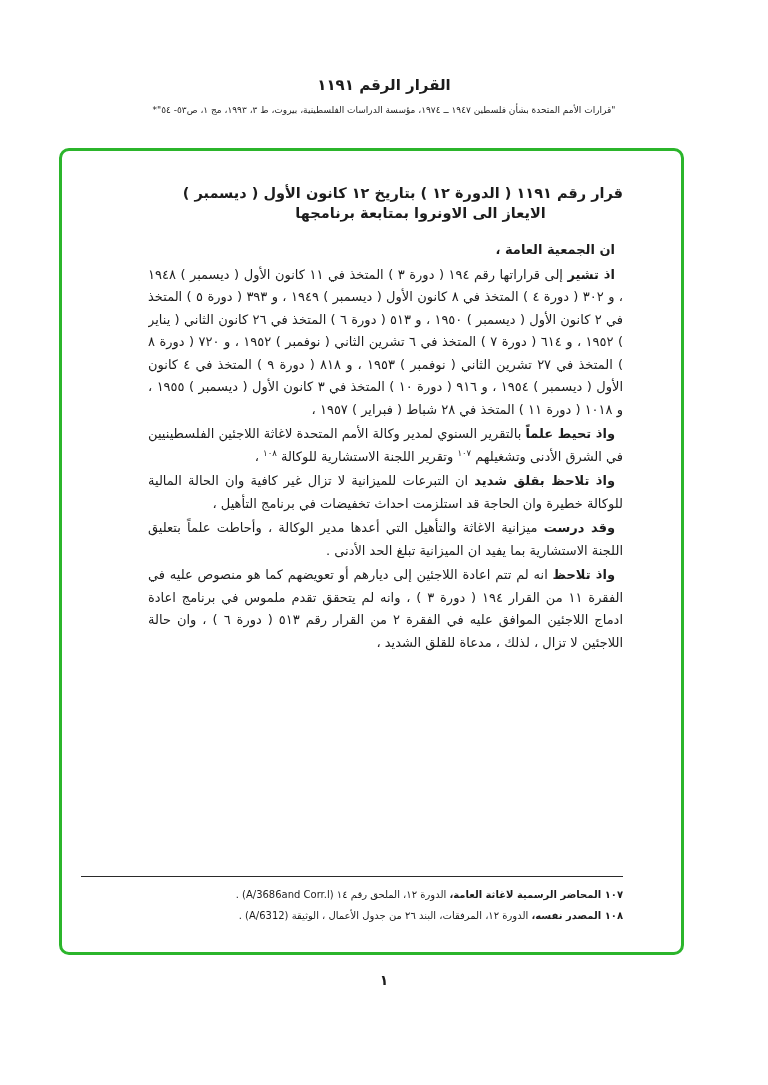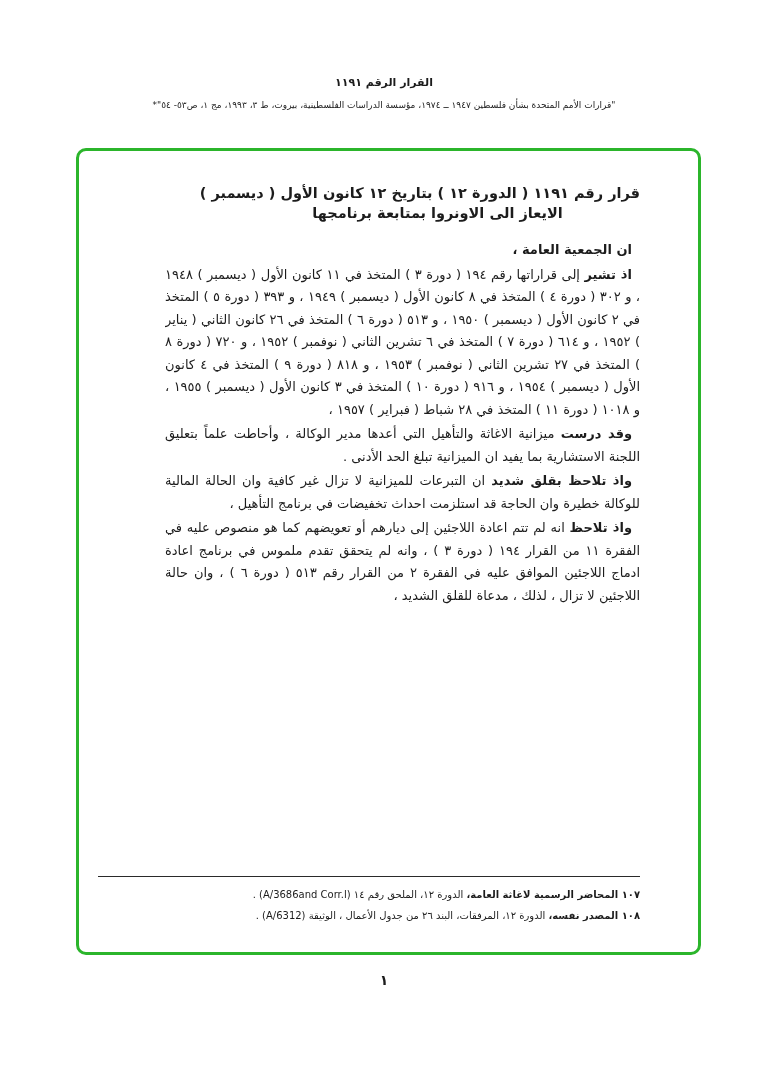--- a/index.html
+++ b/index.html
@@ -18,33 +18,33 @@
   }
   .header {
     position: absolute;
     top: 76px;
     left: 0;
     width: 100%;
     text-align: center;
     direction: rtl;
   }
   .doc-title {
-    font-size: 11px;
+    font-size: 15px;
     font-weight: bold;
     margin: 0;
   }
   .source-line {
     margin-top: 11px;
     font-size: 9px;
     color: #222222;
     white-space: nowrap;
   }
   .green-box {
     position: absolute;
-    left: 76px;
+    left: 59px;
     top: 148px;
     width: 625px;
     height: 807px;
     box-sizing: border-box;
     border: 3px solid #2bb52b;
     border-radius: 10px;
     padding: 30px 58px 16px 36px;
   }
   .doc-heading {
     direction: rtl;
@@ -135,22 +135,23 @@
 
     <div class="doc-heading" dir="rtl">
       <div class="heading-line1">قرار رقم ١١٩١ ( الدورة ١٢ ) بتاريخ ١٢ كانون الأول ( ديسمبر )</div>
     </div>
 
     <div class="doc-subheading" dir="rtl">الايعاز الى الاونروا بمتابعة برنامجها</div>
 
     <div class="doc-body" dir="rtl">
         <p><span class="bold">ان الجمعية العامة ،</span></p>
         <p><span class="bold">اذ تشير</span><span> إلى قراراتها رقم ١٩٤ ( دورة ٣ ) المتخذ في ١١ كانون الأول ( ديسمبر ) ١٩٤٨ ، و ٣٠٢ ( دورة ٤ ) المتخذ في ٨ كانون الأول ( ديسمبر ) ١٩٤٩ ، و ٣٩٣ ( دورة ٥ ) المتخذ في ٢ كانون الأول ( ديسمبر ) ١٩٥٠ ، و ٥١٣ ( دورة ٦ ) المتخذ في ٢٦ كانون الثاني ( يناير ) ١٩٥٢ ، و ٦١٤ ( دورة ٧ ) المتخذ في ٦ تشرين الثاني ( نوفمبر ) ١٩٥٢ ، و ٧٢٠ ( دورة ٨ ) المتخذ في ٢٧ تشرين الثاني ( نوفمبر ) ١٩٥٣ ، و ٨١٨ ( دورة ٩ ) المتخذ في ٤ كانون الأول ( ديسمبر ) ١٩٥٤ ، و ٩١٦ ( دورة ١٠ ) المتخذ في ٣ كانون الأول ( ديسمبر ) ١٩٥٥ ، و ١٠١٨ ( دورة ١١ ) المتخذ في ٢٨ شباط ( فبراير ) ١٩٥٧ ،</span></p>
+        <p><span class="bold">واذ تحيط علماً</span><span> بالتقرير السنوي لمدير وكالة الأمم المتحدة لاغاثة اللاجئين الفلسطينيين في الشرق الأدنى وتشغيلهم </span><span class="supref">١٠٧</span><span> وتقرير اللجنة الاستشارية للوكالة </span><span class="supref">١٠٨</span><span> ،</span></p>
+        <p><span class="bold">واذ تلاحظ بقلق شديد</span><span> ان التبرعات للميزانية لا تزال غير كافية وان الحالة المالية للوكالة خطيرة وان الحاجة قد استلزمت احداث تخفيضات في برنامج التأهيل ،</span></p>
         <p><span class="bold">وقد درست</span><span> ميزانية الاغاثة والتأهيل التي أعدها مدير الوكالة ، وأحاطت علماً بتعليق اللجنة الاستشارية بما يفيد ان الميزانية تبلغ الحد الأدنى .</span></p>
-        <p><span class="bold">واذ تلاحظ بقلق شديد</span><span> ان التبرعات للميزانية لا تزال غير كافية وان الحالة المالية للوكالة خطيرة وان الحاجة قد استلزمت احداث تخفيضات في برنامج التأهيل ،</span></p>
         <p><span class="bold">واذ تلاحظ</span><span> انه لم تتم اعادة اللاجئين إلى ديارهم أو تعويضهم كما هو منصوص عليه في الفقرة ١١ من القرار ١٩٤ ( دورة ٣ ) ، وانه لم يتحقق تقدم ملموس في برنامج اعادة ادماج اللاجئين الموافق عليه في الفقرة ٢ من القرار رقم ٥١٣ ( دورة ٦ ) ، وان حالة اللاجئين لا تزال ، لذلك ، مدعاة للقلق الشديد ،</span></p>
       </div>
 
     <div class="footnotes" dir="rtl">
       <div class="footnote-rule"></div>
       <div>
           <div class="footnote"><span class="fn-num">١٠٧ </span><span class="bold">المحاضر الرسمية لاغاثة العامة،</span><span> الدورة ١٢، الملحق رقم ١٤ </span><span class="latin" dir="ltr">(A/3686and Corr.l)</span><span> .</span></div>
           <div class="footnote"><span class="fn-num">١٠٨ </span><span class="bold">المصدر نفسه،</span><span> الدورة ١٢، المرفقات، البند ٢٦ من جدول الأعمال ، الوثيقة </span><span class="latin" dir="ltr">(A/6312)</span><span> .</span></div>
         </div>
     </div>

